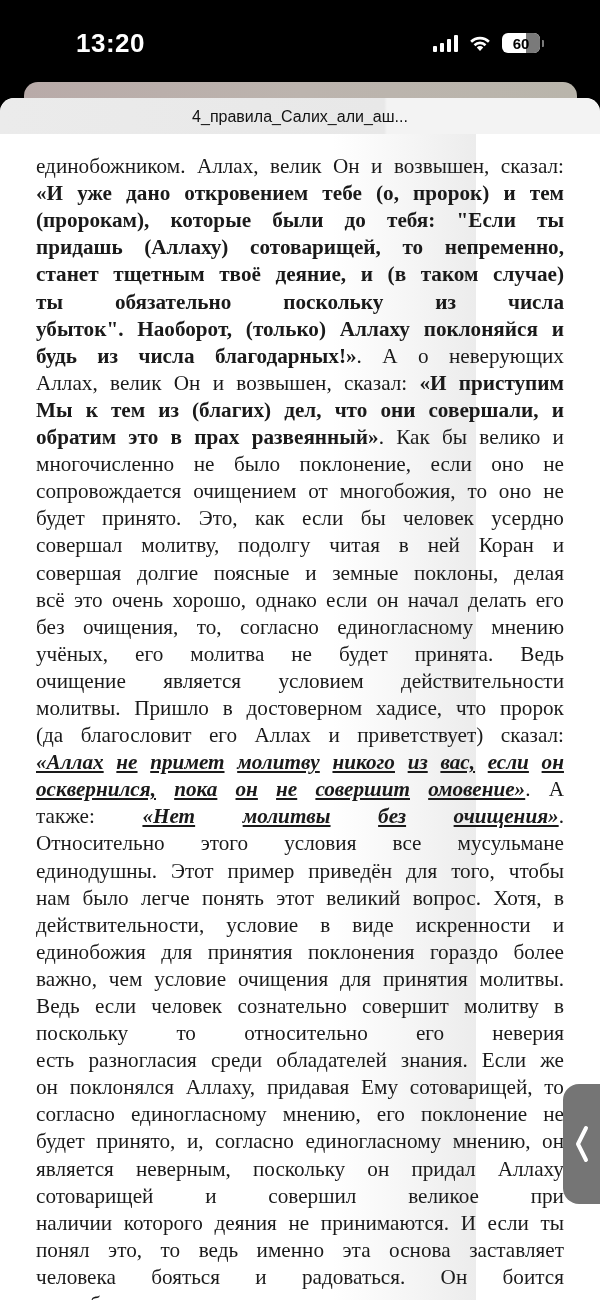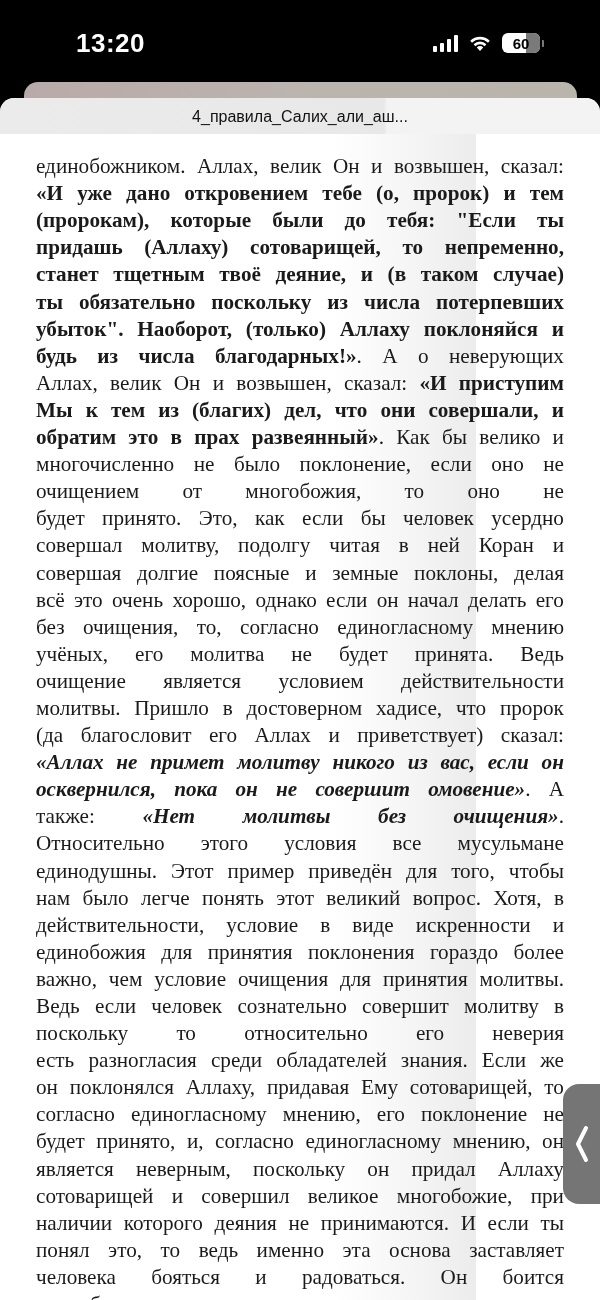--- a/index.html
+++ b/index.html
@@ -63,21 +63,21 @@
     .text-block {
       position: absolute; left: 36px; top: -8px; width: 528px;
       font-family: "Liberation Serif", serif;
       font-size: 21.2px; line-height: 27.1px; color: #1a1a1a;
     }
     .line {
       display: flex; justify-content: space-between; white-space: nowrap; height: 27.1px;
     }
     .seg { display: inline; }
     .seg.b { font-weight: bold; }
-    .seg.bi { font-weight: bold; font-style: italic; }
+    .seg.bi { font-weight: bold; font-style: italic; text-decoration: underline; }
     .w { display: inline-block; }
     .handle {
       position: absolute; right: 0; top: 1084px; width: 37px; height: 120px;
       background: #6e6e6e; border-radius: 16px 0 0 16px;
       display: flex; align-items: center; justify-content: center;
       opacity: 0.95;
     }
     .handle svg { display: block; }
   </style>
 </head>
@@ -156,21 +156,20 @@
           <span class="w"><span class="seg b">(в</span></span>
           <span class="w"><span class="seg b">таком</span></span>
           <span class="w"><span class="seg b">случае)</span></span>
         </div>
         <div class="line">
           <span class="w"><span class="seg b">ты</span></span>
           <span class="w"><span class="seg b">обязательно</span></span>
           <span class="w"><span class="seg b">поскольку</span></span>
           <span class="w"><span class="seg b">из</span></span>
           <span class="w"><span class="seg b">числа</span></span>
-          <span class="w"><span class="seg b">потерпевших</span></span>
         </div>
         <div class="line">
           <span class="w"><span class="seg b">убыток".</span></span>
           <span class="w"><span class="seg b">Наоборот,</span></span>
           <span class="w"><span class="seg b">(только)</span></span>
           <span class="w"><span class="seg b">Аллаху</span></span>
           <span class="w"><span class="seg b">поклоняйся</span></span>
           <span class="w"><span class="seg b">и</span></span>
         </div>
         <div class="line">
@@ -218,20 +217,21 @@
         <div class="line">
           <span class="w"><span class="seg n">многочисленно</span></span>
           <span class="w"><span class="seg n">не</span></span>
           <span class="w"><span class="seg n">было</span></span>
           <span class="w"><span class="seg n">поклонение,</span></span>
           <span class="w"><span class="seg n">если</span></span>
           <span class="w"><span class="seg n">оно</span></span>
           <span class="w"><span class="seg n">не</span></span>
         </div>
         <div class="line">
+          <span class="w"><span class="seg n">сопровождается</span></span>
           <span class="w"><span class="seg n">очищением</span></span>
           <span class="w"><span class="seg n">от</span></span>
           <span class="w"><span class="seg n">многобожия,</span></span>
           <span class="w"><span class="seg n">то</span></span>
           <span class="w"><span class="seg n">оно</span></span>
           <span class="w"><span class="seg n">не</span></span>
         </div>
         <div class="line">
           <span class="w"><span class="seg n">будет</span></span>
           <span class="w"><span class="seg n">принято.</span></span>
@@ -450,21 +450,20 @@
           <span class="w"><span class="seg n">поскольку</span></span>
           <span class="w"><span class="seg n">он</span></span>
           <span class="w"><span class="seg n">придал</span></span>
           <span class="w"><span class="seg n">Аллаху</span></span>
         </div>
         <div class="line">
           <span class="w"><span class="seg n">сотоварищей</span></span>
           <span class="w"><span class="seg n">и</span></span>
           <span class="w"><span class="seg n">совершил</span></span>
           <span class="w"><span class="seg n">великое</span></span>
-          <span class="w"><span class="seg n">многобожие,</span></span>
           <span class="w"><span class="seg n">при</span></span>
         </div>
         <div class="line">
           <span class="w"><span class="seg n">наличии</span></span>
           <span class="w"><span class="seg n">которого</span></span>
           <span class="w"><span class="seg n">деяния</span></span>
           <span class="w"><span class="seg n">не</span></span>
           <span class="w"><span class="seg n">принимаются.</span></span>
           <span class="w"><span class="seg n">И</span></span>
           <span class="w"><span class="seg n">если</span></span>

